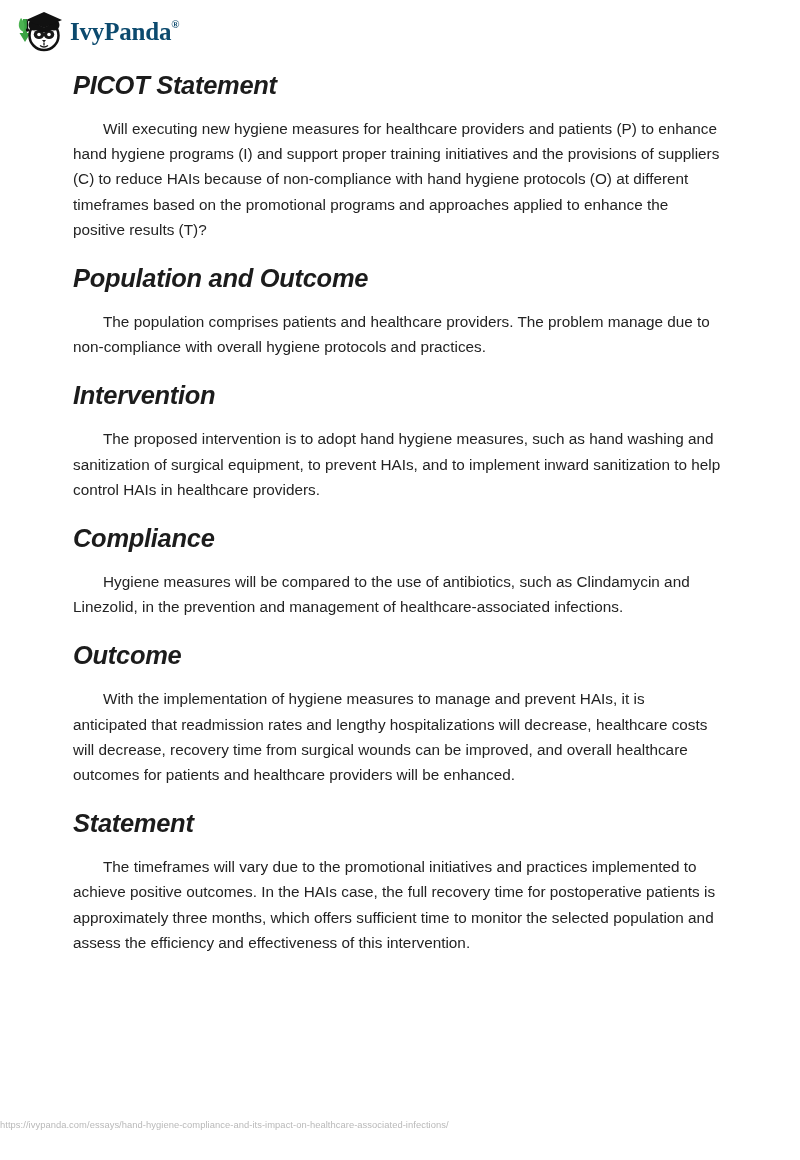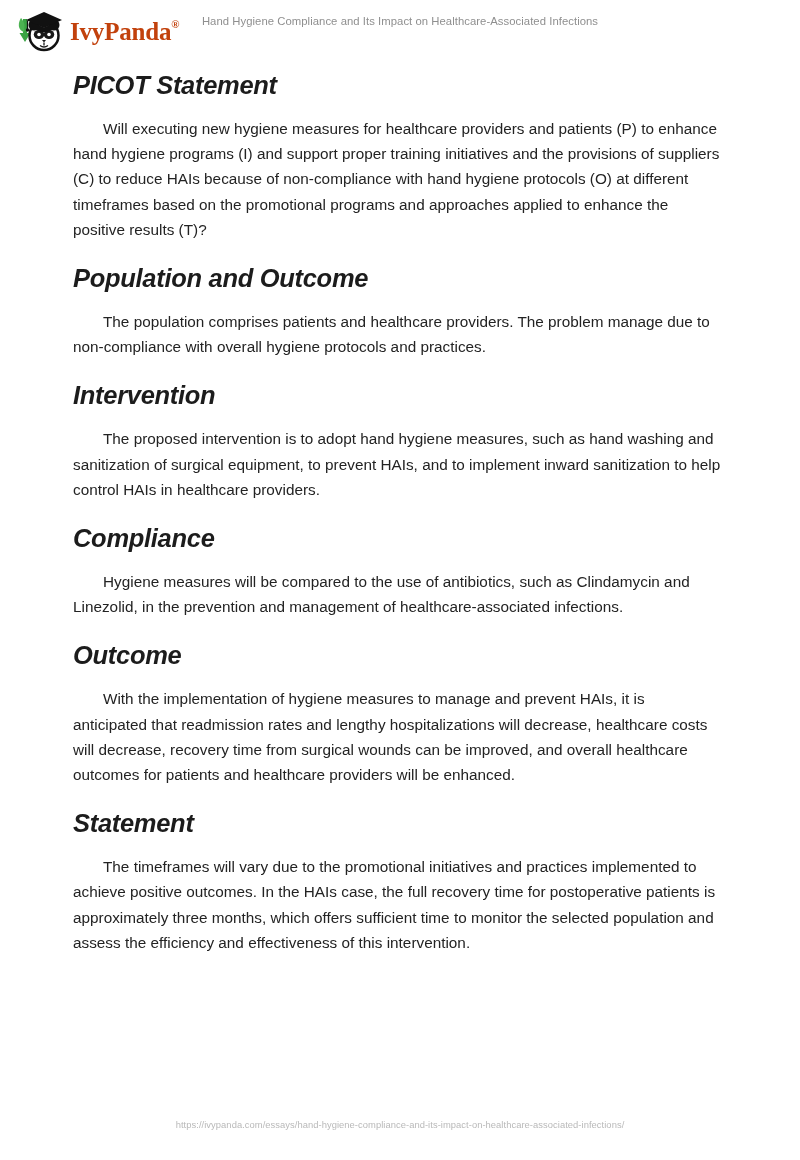--- a/index.html
+++ b/index.html
@@ -54,21 +54,21 @@
     display: block;
     flex: 0 0 auto;
   }
 
   .brand-word {
     font-family: "Liberation Serif", serif;
     font-weight: bold;
     font-size: 25px;
     line-height: 1;
     letter-spacing: -0.2px;
-    color: #c2410c;
+    color: #0c4a6e;
     margin-left: 4px;
     position: relative;
     top: 1px;
     white-space: nowrap;
   }
 
   .brand-word .reg {
     font-size: 11px;
     vertical-align: super;
     font-weight: bold;
@@ -124,21 +124,20 @@
   .block.heading-block { margin-bottom: 16px; }
   .block.para-block   { margin-bottom: 21px; }
   .block.para-block.last { margin-bottom: 0; }
 
   
   .page-footer {
     position: absolute;
     left: 0;
     bottom: 28px;
     width: 800px;
-    text-align: center;
   }
 
   .footer-url {
     font-size: 9.4px;
     line-height: 12px;
     color: #b9b9b9;
     letter-spacing: 0.05px;
     white-space: nowrap;
     text-decoration: none;
   }
@@ -174,21 +173,20 @@
 
         <path d="M24 26 L60 10 L96 26 L60 42 Z" fill="#111111"></path>
         <path d="M44 34 L44 46 Q60 55 76 46 L76 34 L60 41 Z" fill="#111111"></path>
 
         <path d="M27 27 L27 44" stroke="#111111" stroke-width="2.6" fill="none"></path>
         <circle cx="27" cy="46" r="3.4" fill="#111111"></circle>
       </svg>
       <span class="brand-word"><span>IvyPanda</span><span class="reg">®</span></span>
     </div>
 
-    <div class="header-title">Hand Hygiene Compliance and Its Impact on Healthcare-Associated Infections</div>
   </div>
 
   <div class="doc-body">
 
     <div class="block heading-block">
       <h2 class="section-heading">PICOT Statement</h2>
     </div>
     <div class="block para-block">
       <p class="section-para">Will executing new hygiene measures for healthcare providers and patients (P) to enhance hand hygiene programs (I) and support proper training initiatives and the provisions of suppliers (C) to reduce HAIs because of non-compliance with hand hygiene protocols (O) at different timeframes based on the promotional programs and approaches applied to enhance the positive results (T)?</p>
     </div>

